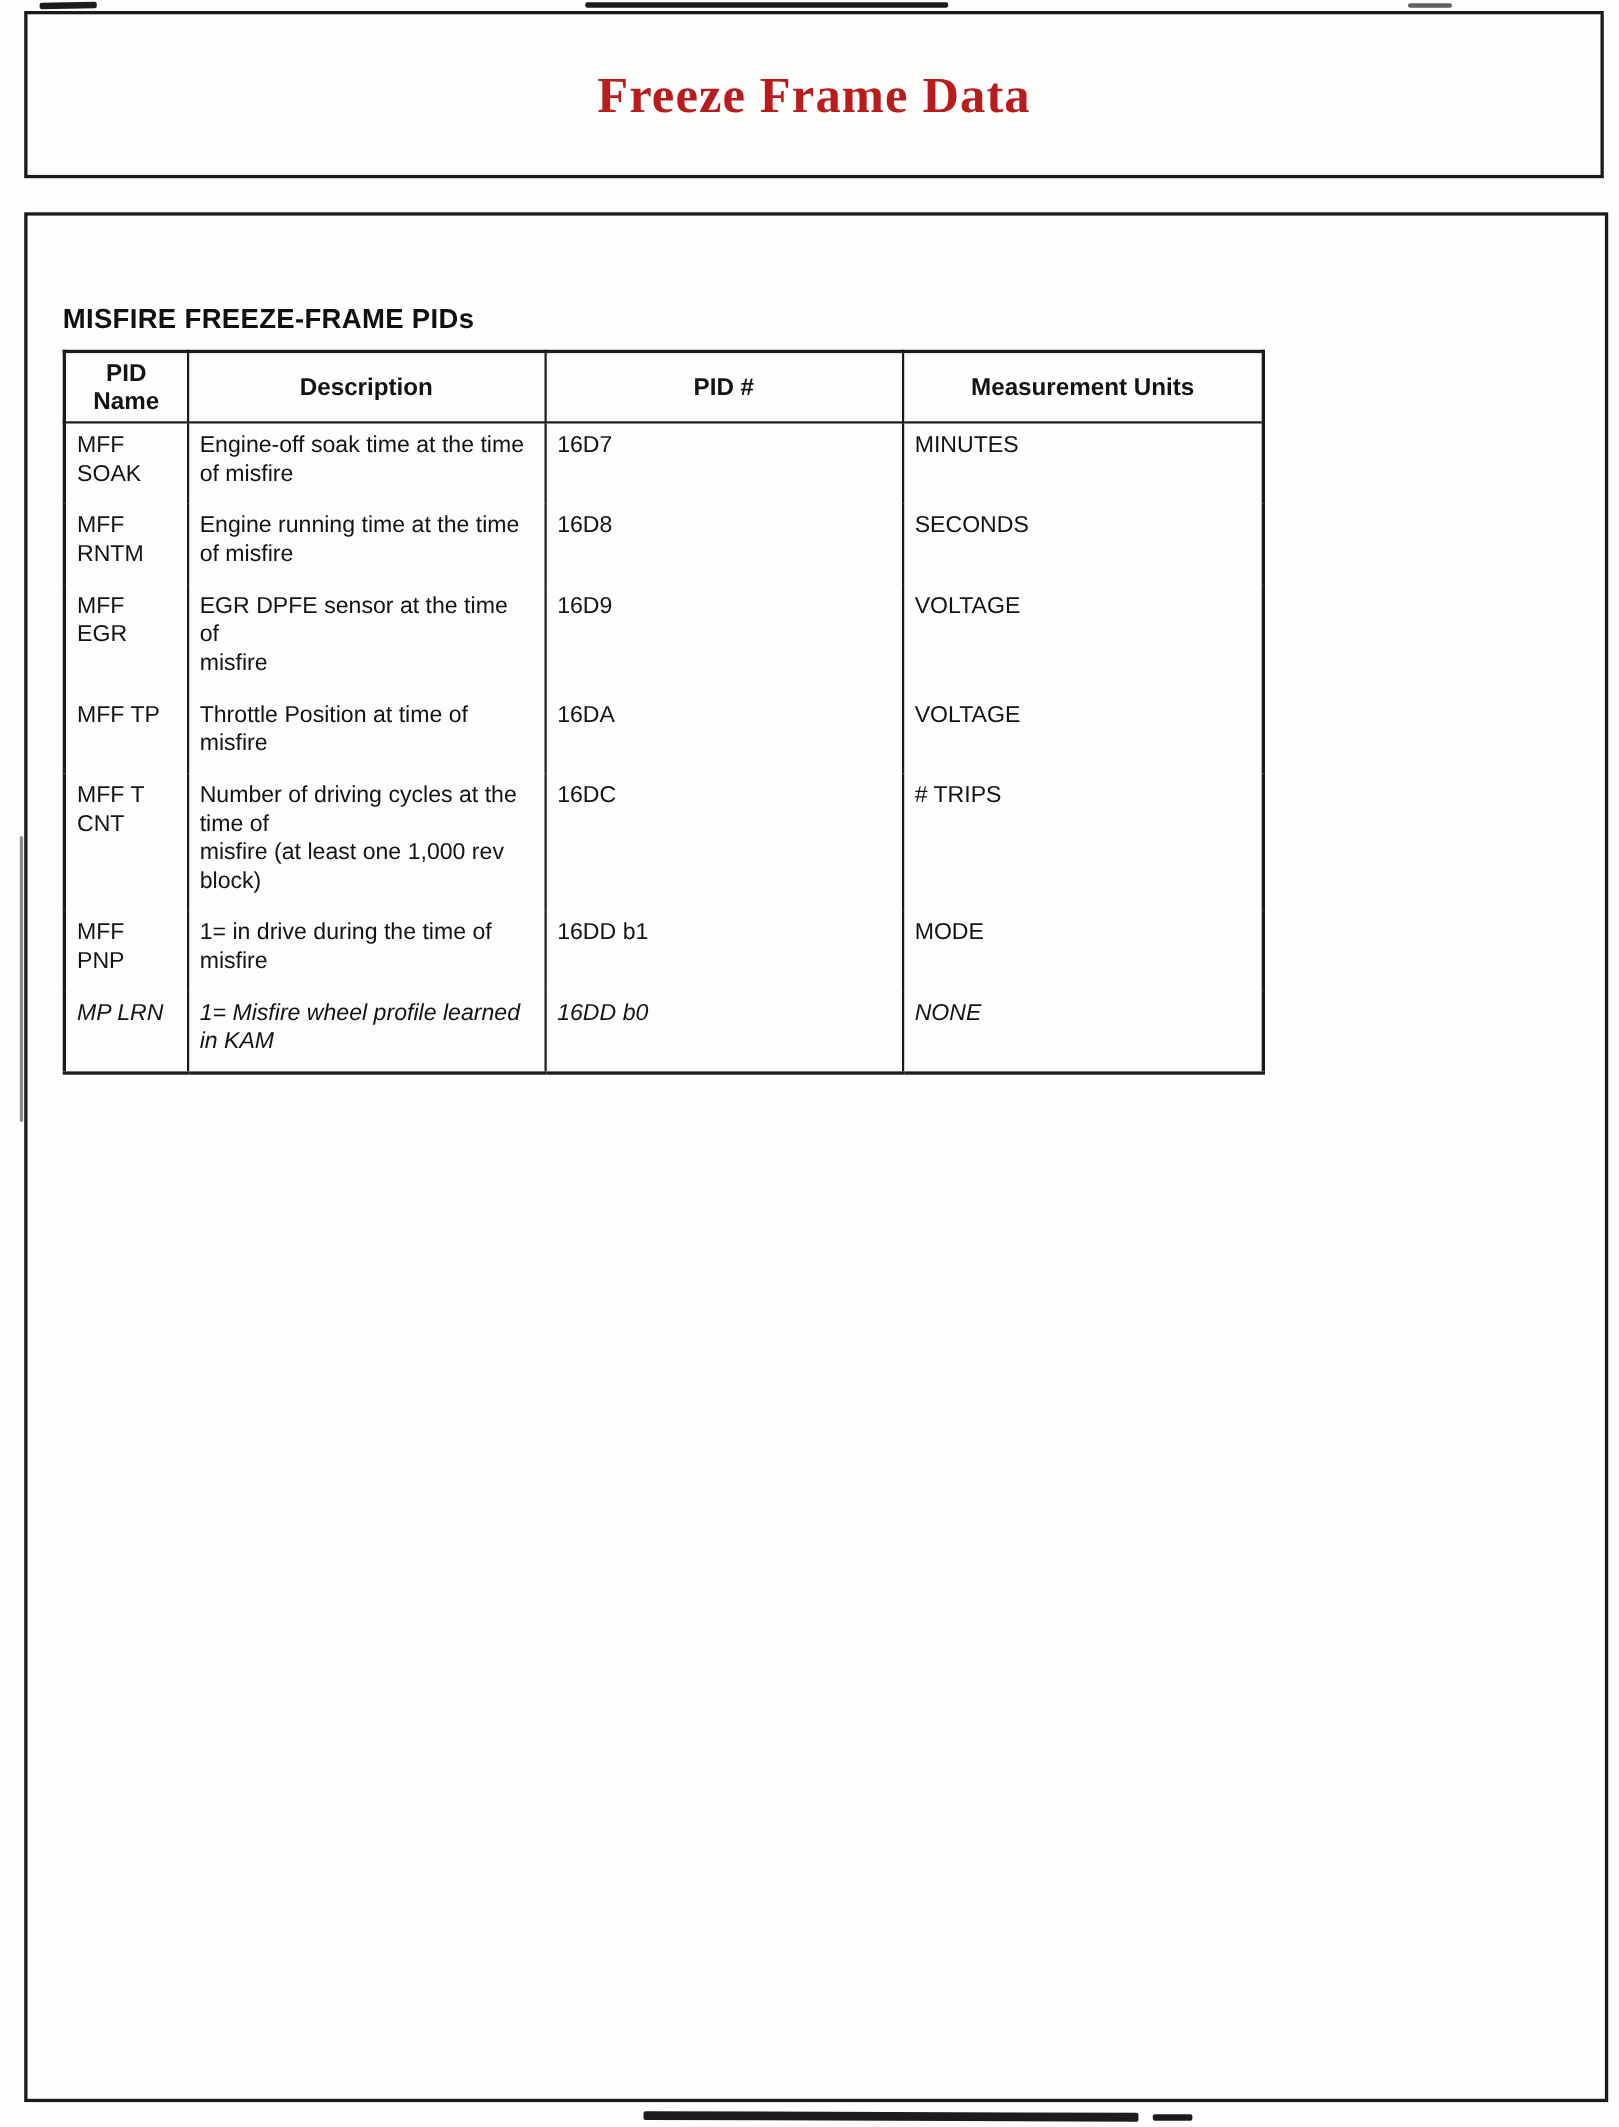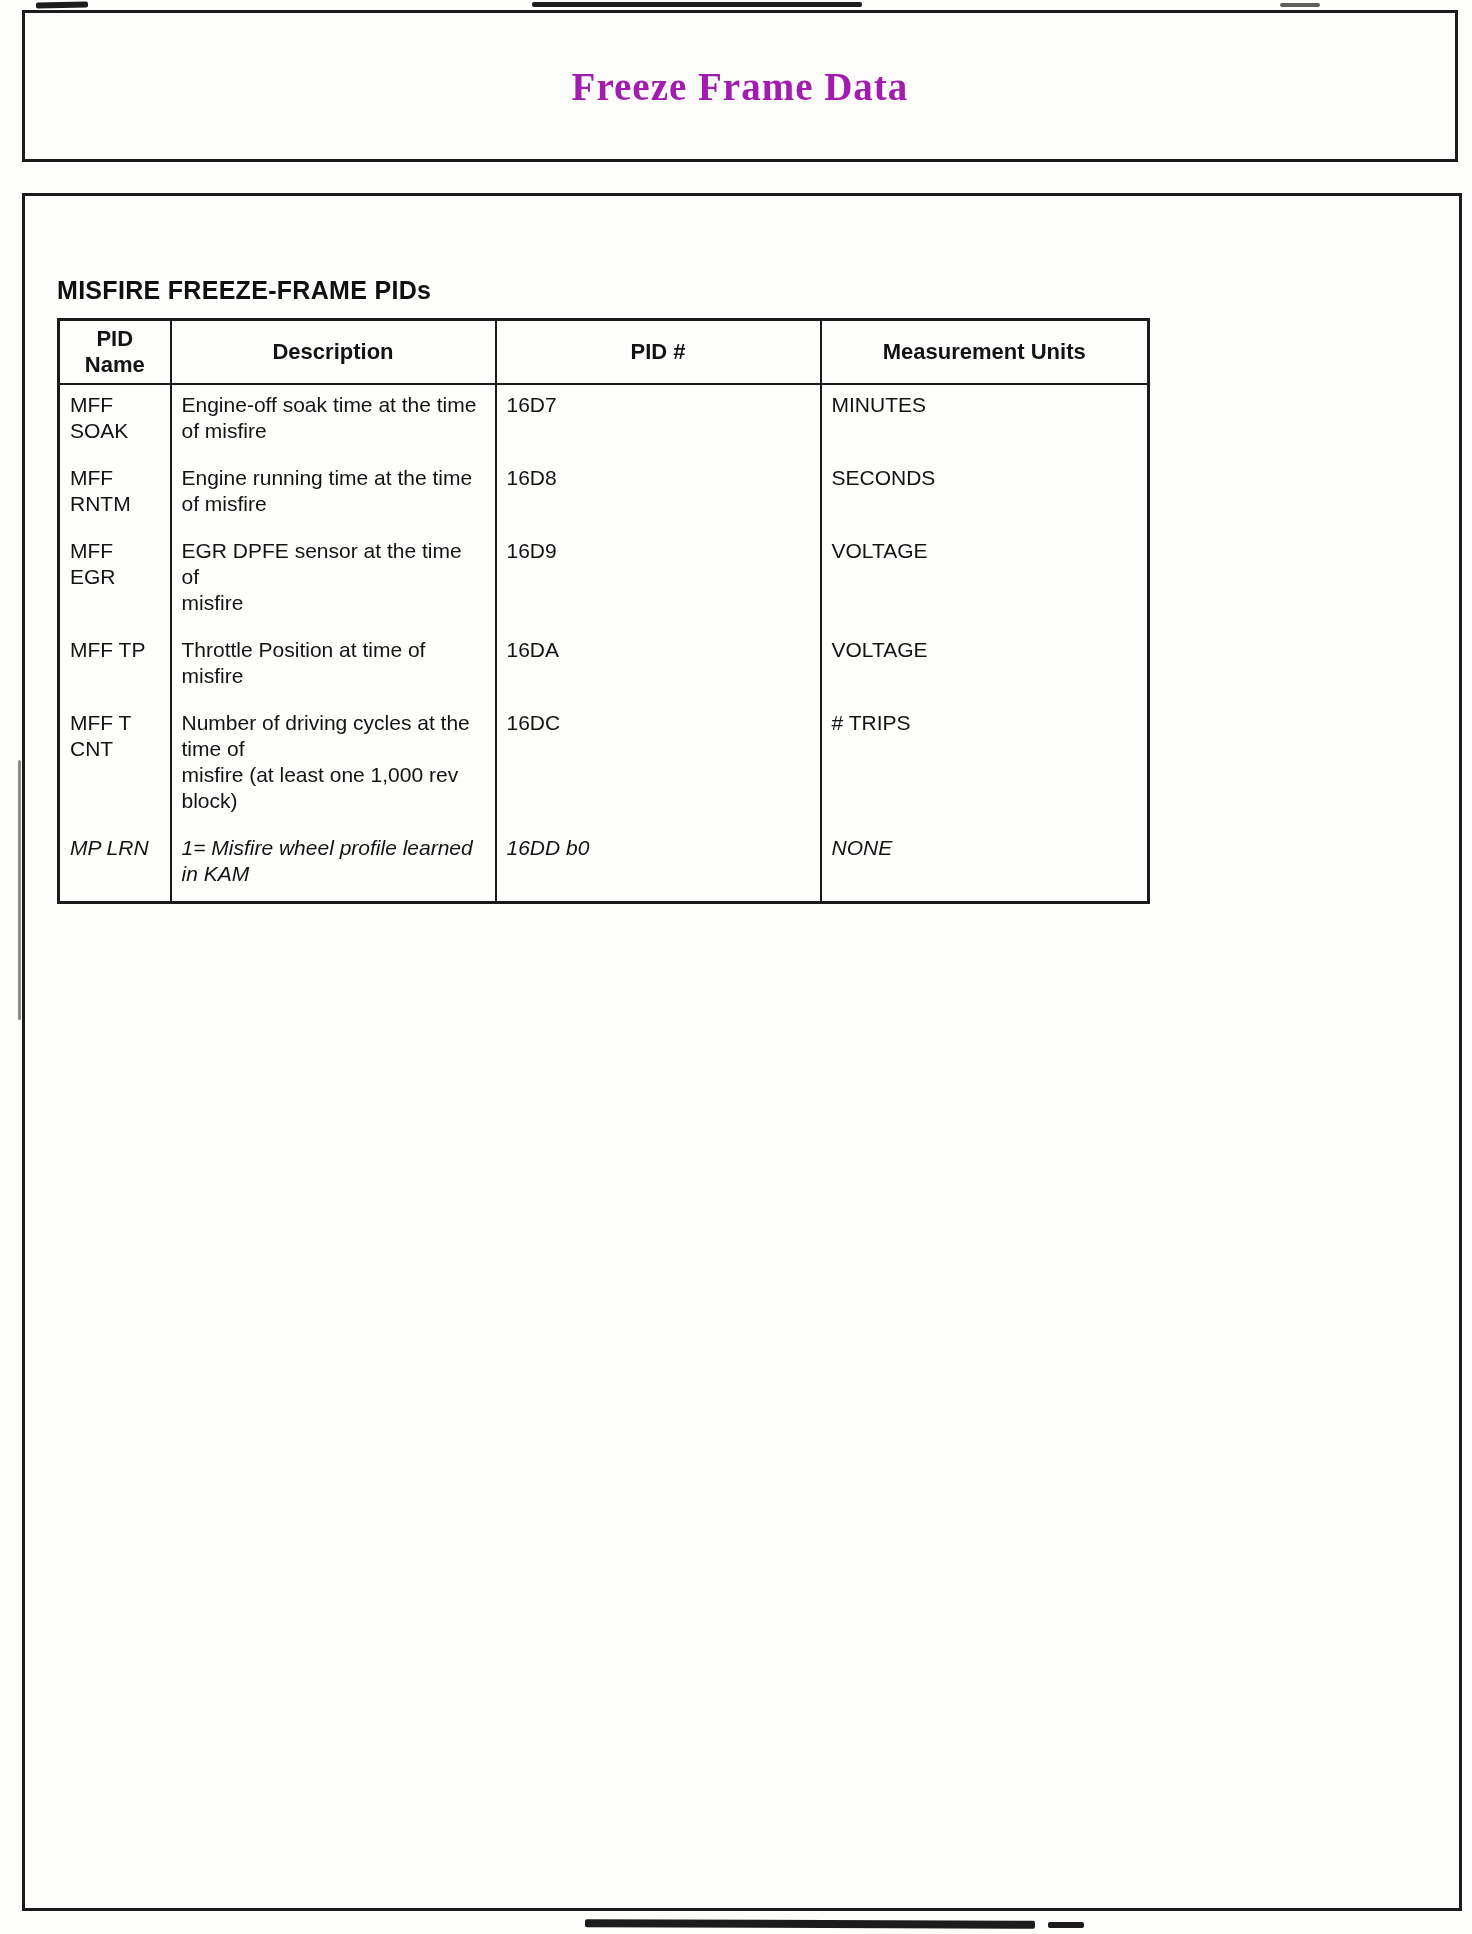--- a/index.html
+++ b/index.html
@@ -30,23 +30,23 @@
     height: 146px;
     border: 3px solid #1b1b1b;
     background: #fdfdfb;
     display: flex;
     align-items: center;
     justify-content: center;
   }
   .doc-title {
     font-family: "Liberation Serif", serif;
     font-weight: bold;
-    font-size: 39px;
+    font-size: 46px;
     letter-spacing: 1px;
-    color: #a21caf;
+    color: #b91c1c;
   }
 
   
   .main-box {
     position: absolute;
     left: 22px;
     top: 193px;
     width: 1434px;
     height: 1712px;
     border: 3px solid #1b1b1b;
@@ -183,20 +183,27 @@
             <td>MFF T
 CNT</td>
             <td>Number of driving cycles at the
 time of
 misfire (at least one 1,000 rev
 block)</td>
             <td>16DC</td>
             <td># TRIPS</td>
           </tr>
           <tr>
+            <td>MFF PNP</td>
+            <td>1= in drive during the time of
+misfire</td>
+            <td>16DD b1</td>
+            <td>MODE</td>
+          </tr>
+          <tr>
             <td>MP LRN</td>
             <td>1= Misfire wheel profile learned
 in KAM</td>
             <td>16DD b0</td>
             <td>NONE</td>
           </tr>
         </tbody>
     </table>
 
   </div>

